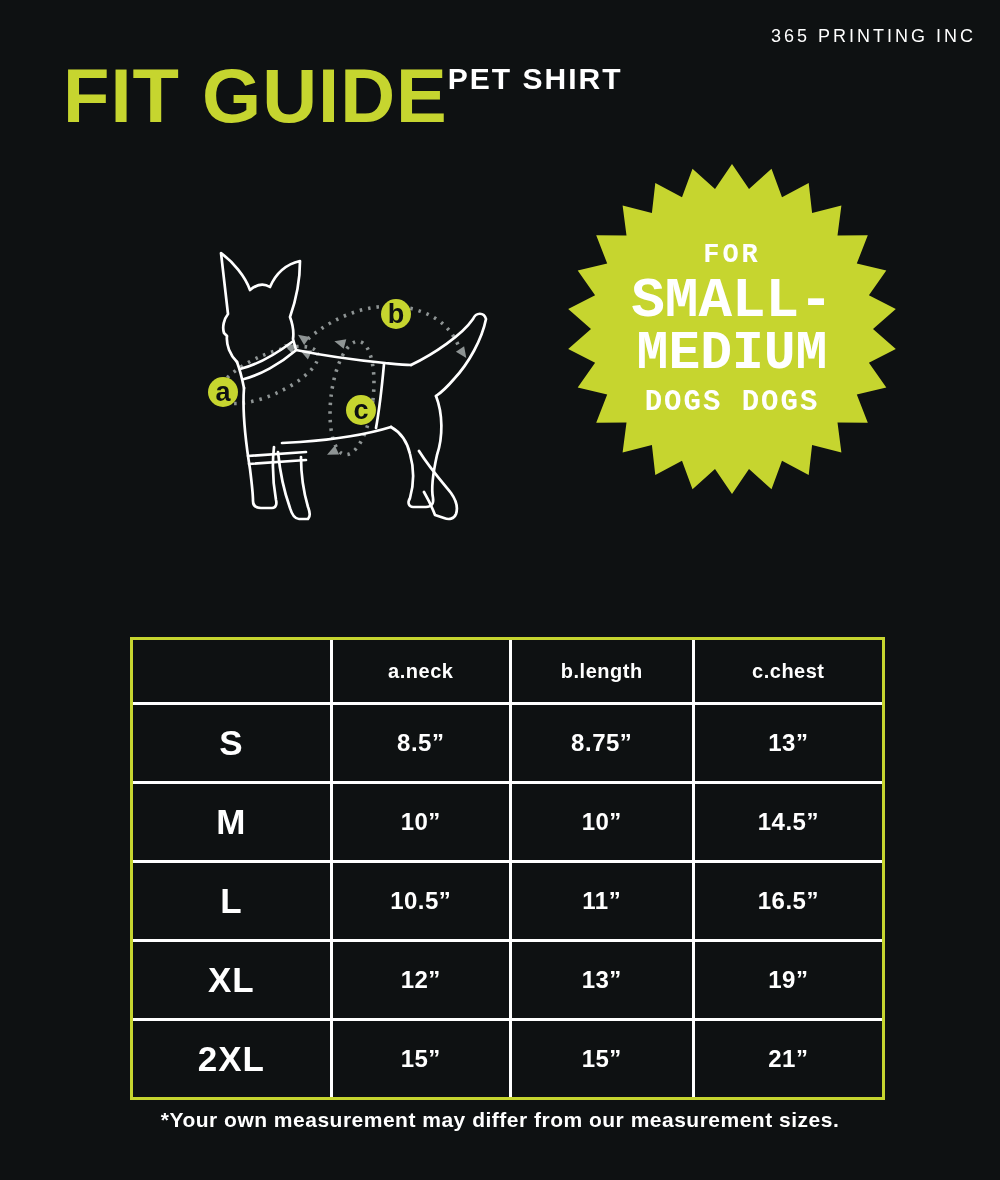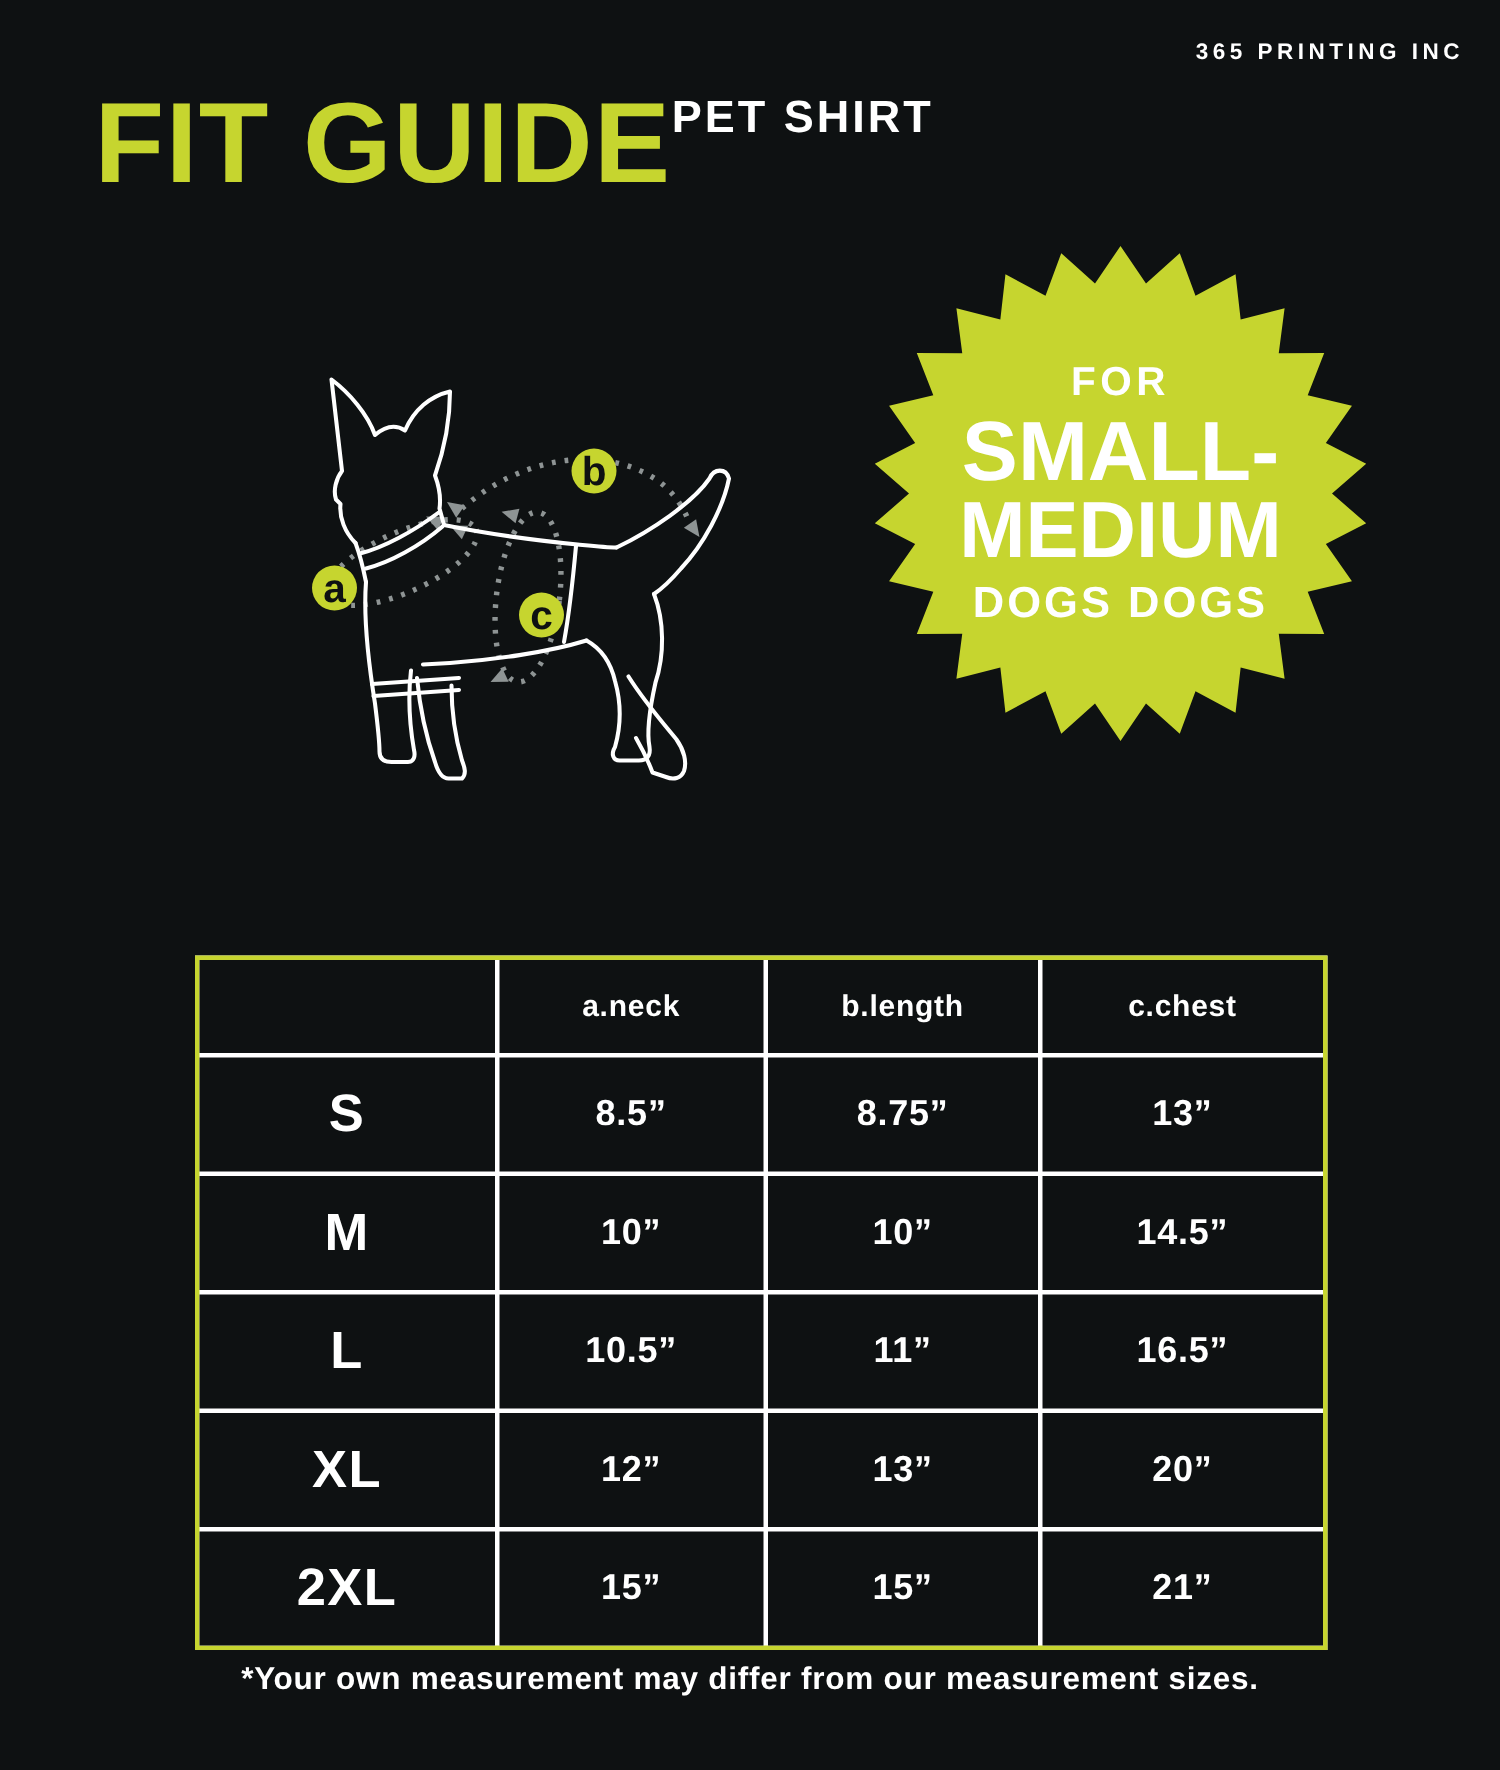--- a/index.html
+++ b/index.html
@@ -13,21 +13,21 @@
   body{
     position:relative;
     background:var(--bg);
     font-family:"Liberation Sans", sans-serif;
     color:var(--text);
     overflow:hidden;
   }
   
   .brand{
     position:absolute;top:26px;right:24px;
-    font-size:15px;font-weight:bold;letter-spacing:3px;
+    font-size:18px;font-weight:normal;letter-spacing:3px;
   }
   
   .title-block{
     position:absolute;left:63px;top:58px;
     display:inline-flex;
   }
   .title{
     font-size:76px;font-weight:800;letter-spacing:1px;
     color:var(--accent);line-height:1.0;white-space:nowrap;
   }
@@ -36,21 +36,21 @@
     text-align:right;margin-top:4px;padding-right:4px;
   }
   
   .dog-wrap{position:absolute;left:180px;top:238px;width:345px;height:312px;}
   .dogline{stroke:#ffffff;stroke-width:2.7;fill:none;stroke-linecap:round;stroke-linejoin:round;}
   .dash{stroke:var(--dash);stroke-width:3.6;fill:none;stroke-dasharray:2.5 6;stroke-linecap:butt;}
   .arrow{fill:var(--dash);}
   .marker-circle{fill:var(--accent);}
   .marker-letter{font-family:"Liberation Sans",sans-serif;font-size:27px;font-weight:800;fill:#0e1112;text-anchor:middle;}
   
-  .burst-wrap{position:absolute;left:580px;top:162px;width:334px;height:334px;}
+  .burst-wrap{position:absolute;left:565px;top:162px;width:334px;height:334px;font-family:Liberation Mono, monospace;}
   .burst-wrap svg{position:absolute;inset:0;}
   .burst-shape{fill:var(--accent);}
   .burst-text{
     position:absolute;inset:0;display:flex;flex-direction:column;
     align-items:center;justify-content:center;text-align:center;
   }
   .burst-l1{font-size:27px;font-weight:800;letter-spacing:3px;margin-bottom:5px;}
   .burst-l2{font-size:56px;font-weight:800;line-height:52px;letter-spacing:0px;}
   .burst-l3{font-size:53px;font-weight:800;line-height:54px;}
   .burst-l4{font-size:29px;font-weight:800;letter-spacing:2px;margin-top:5px;}
@@ -166,21 +166,21 @@
   <div class="cell val">14.5”</div>
 
   <div class="cell size">L</div>
   <div class="cell val">10.5”</div>
   <div class="cell val">11”</div>
   <div class="cell val">16.5”</div>
 
   <div class="cell size">XL</div>
   <div class="cell val">12”</div>
   <div class="cell val">13”</div>
-  <div class="cell val">20”</div>
+  <div class="cell val">19”</div>
 
   <div class="cell size">2XL</div>
   <div class="cell val">15”</div>
   <div class="cell val">15”</div>
   <div class="cell val">21”</div>
 </div>
 
 <div class="footnote">*Your own measurement may differ from our measurement sizes.</div>
 
 </body></html>

